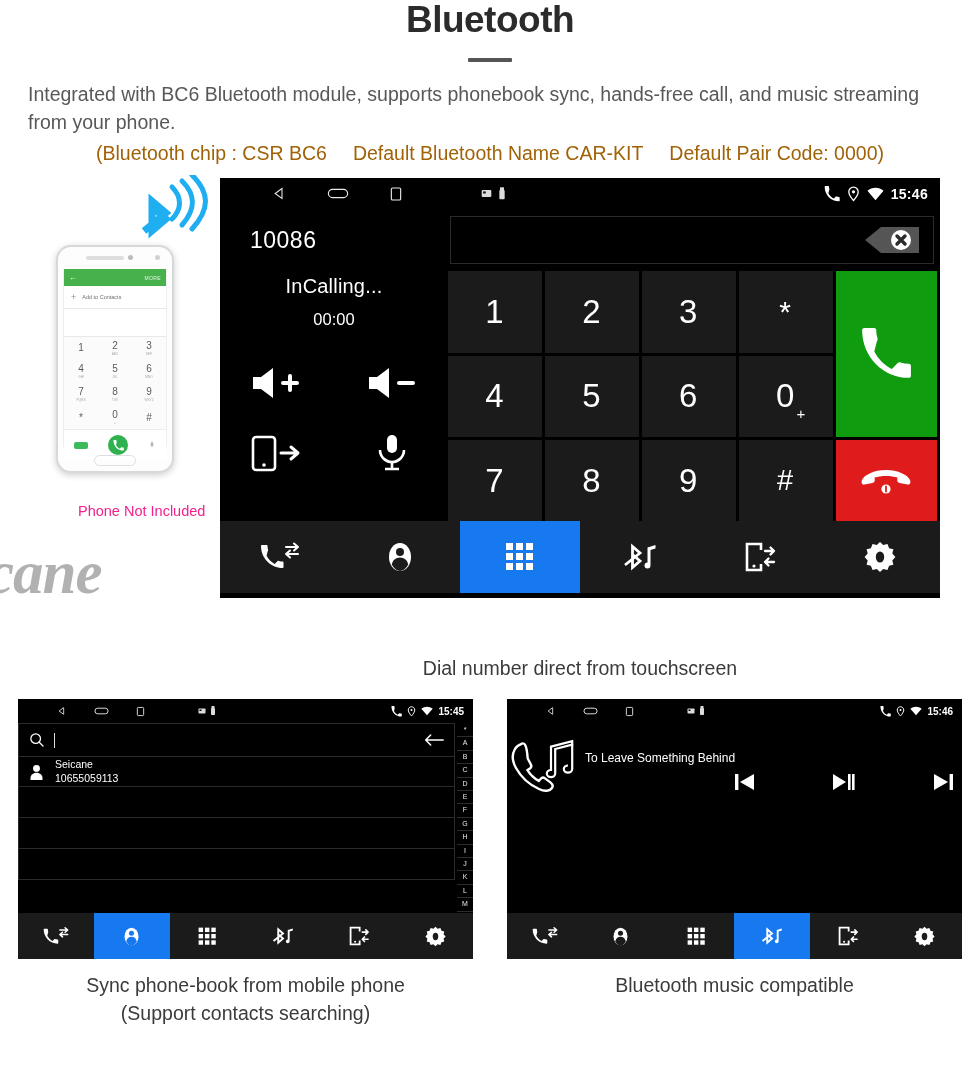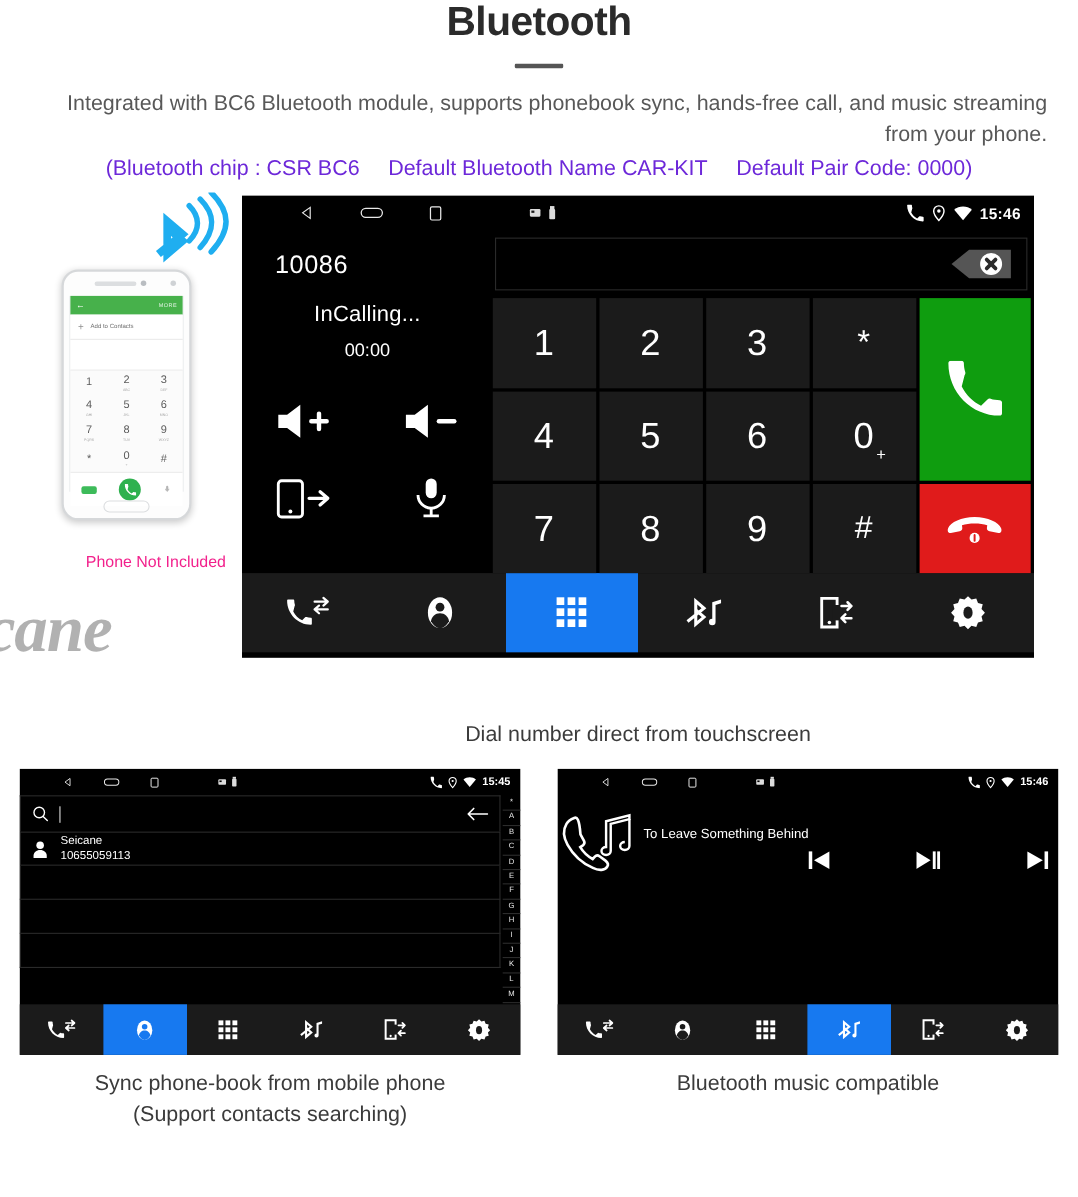--- a/index.html
+++ b/index.html
@@ -20,31 +20,31 @@
     letter-spacing: -0.5px;
     line-height: 1.1;
   }
   .title-rule {
     width: 44px; height: 4px;
     background: #555;
     margin: 17px auto 0 auto;
     border-radius: 1px;
   }
   .subtitle {
-    text-align: right;
+    text-align: left;
     font-size: 19.5px;
     color: #585858;
     line-height: 1.45;
     margin-top: 18px;
     padding: 0 28px;
   }
   .pinkline {
     text-align: center;
     font-size: 19.5px;
-    color: #6d28d9;
+    color: #a16207;
     margin-top: 6px;
     white-space: nowrap;
   }
   .pinkline .seg { display: inline-block; }
   .pinkline .gap { display: inline-block; width: 26px; }
 
   
   .hero {
     position: relative;
     height: 430px;

